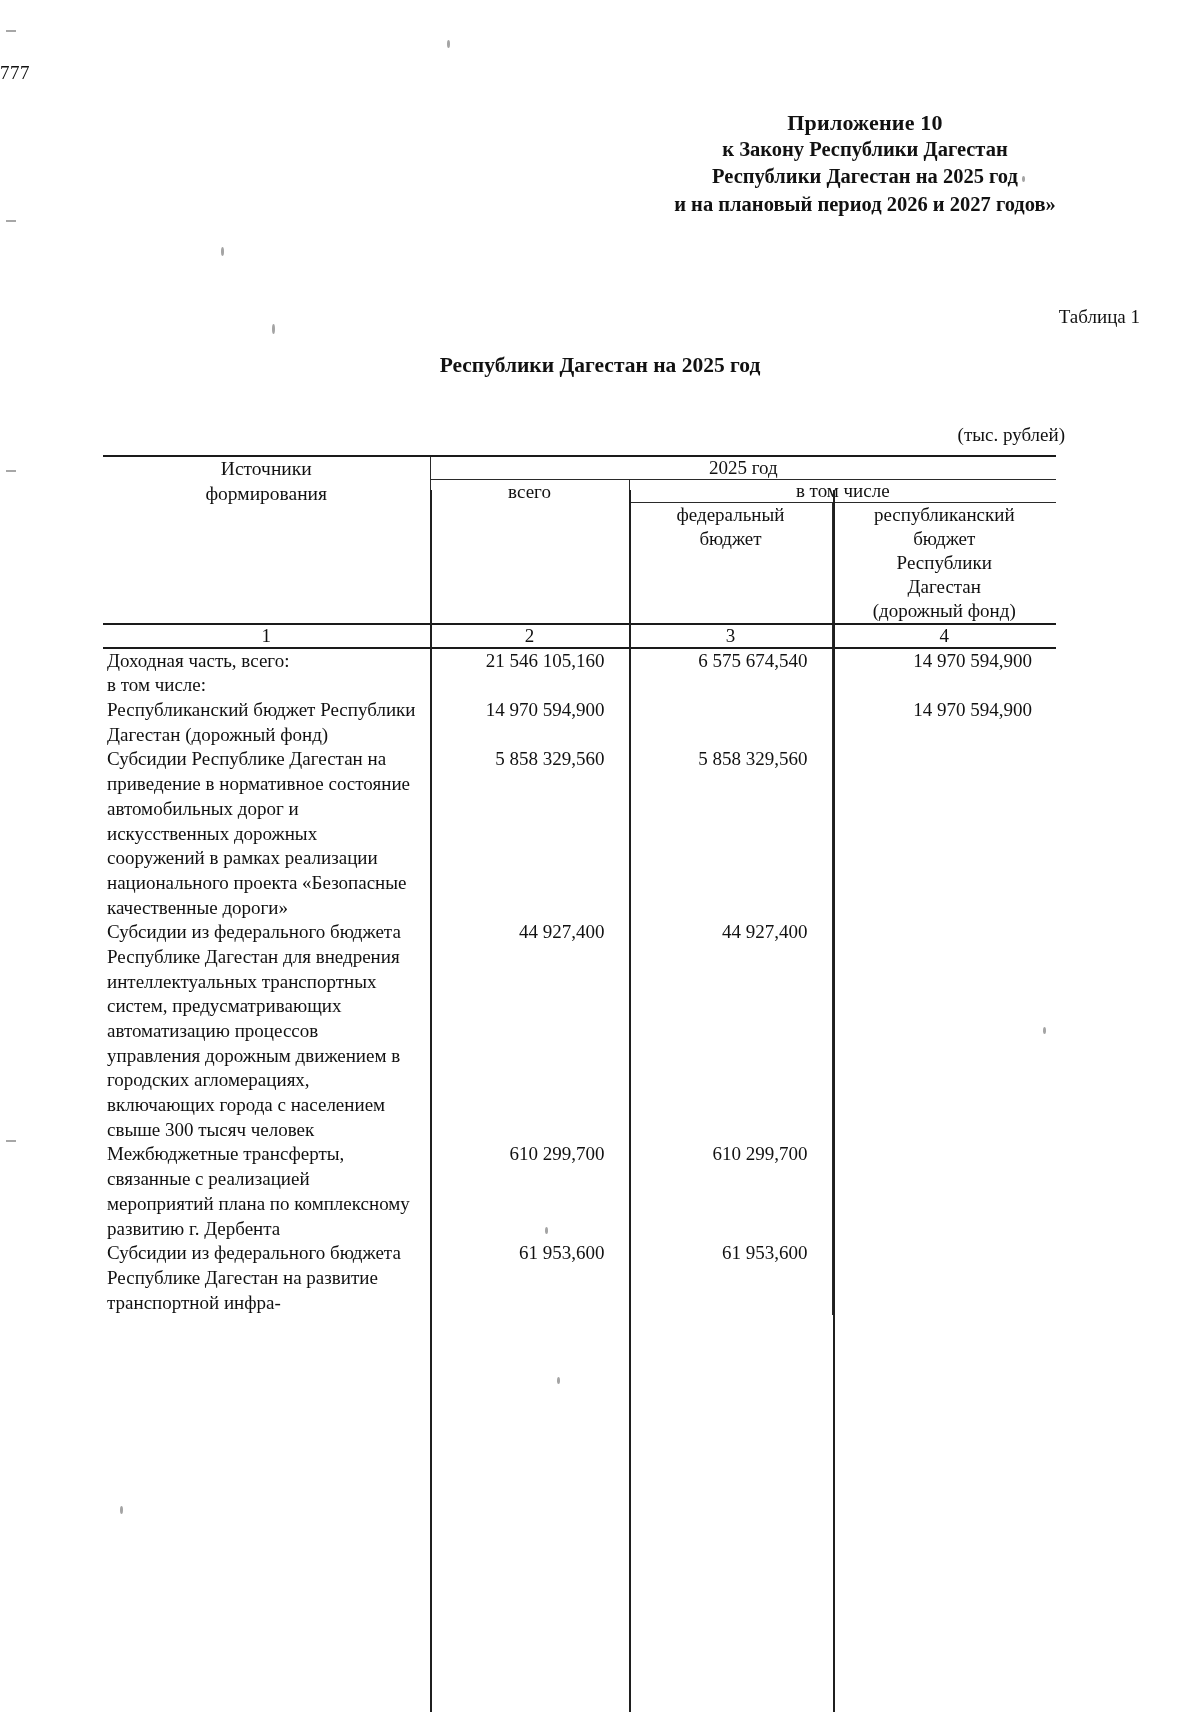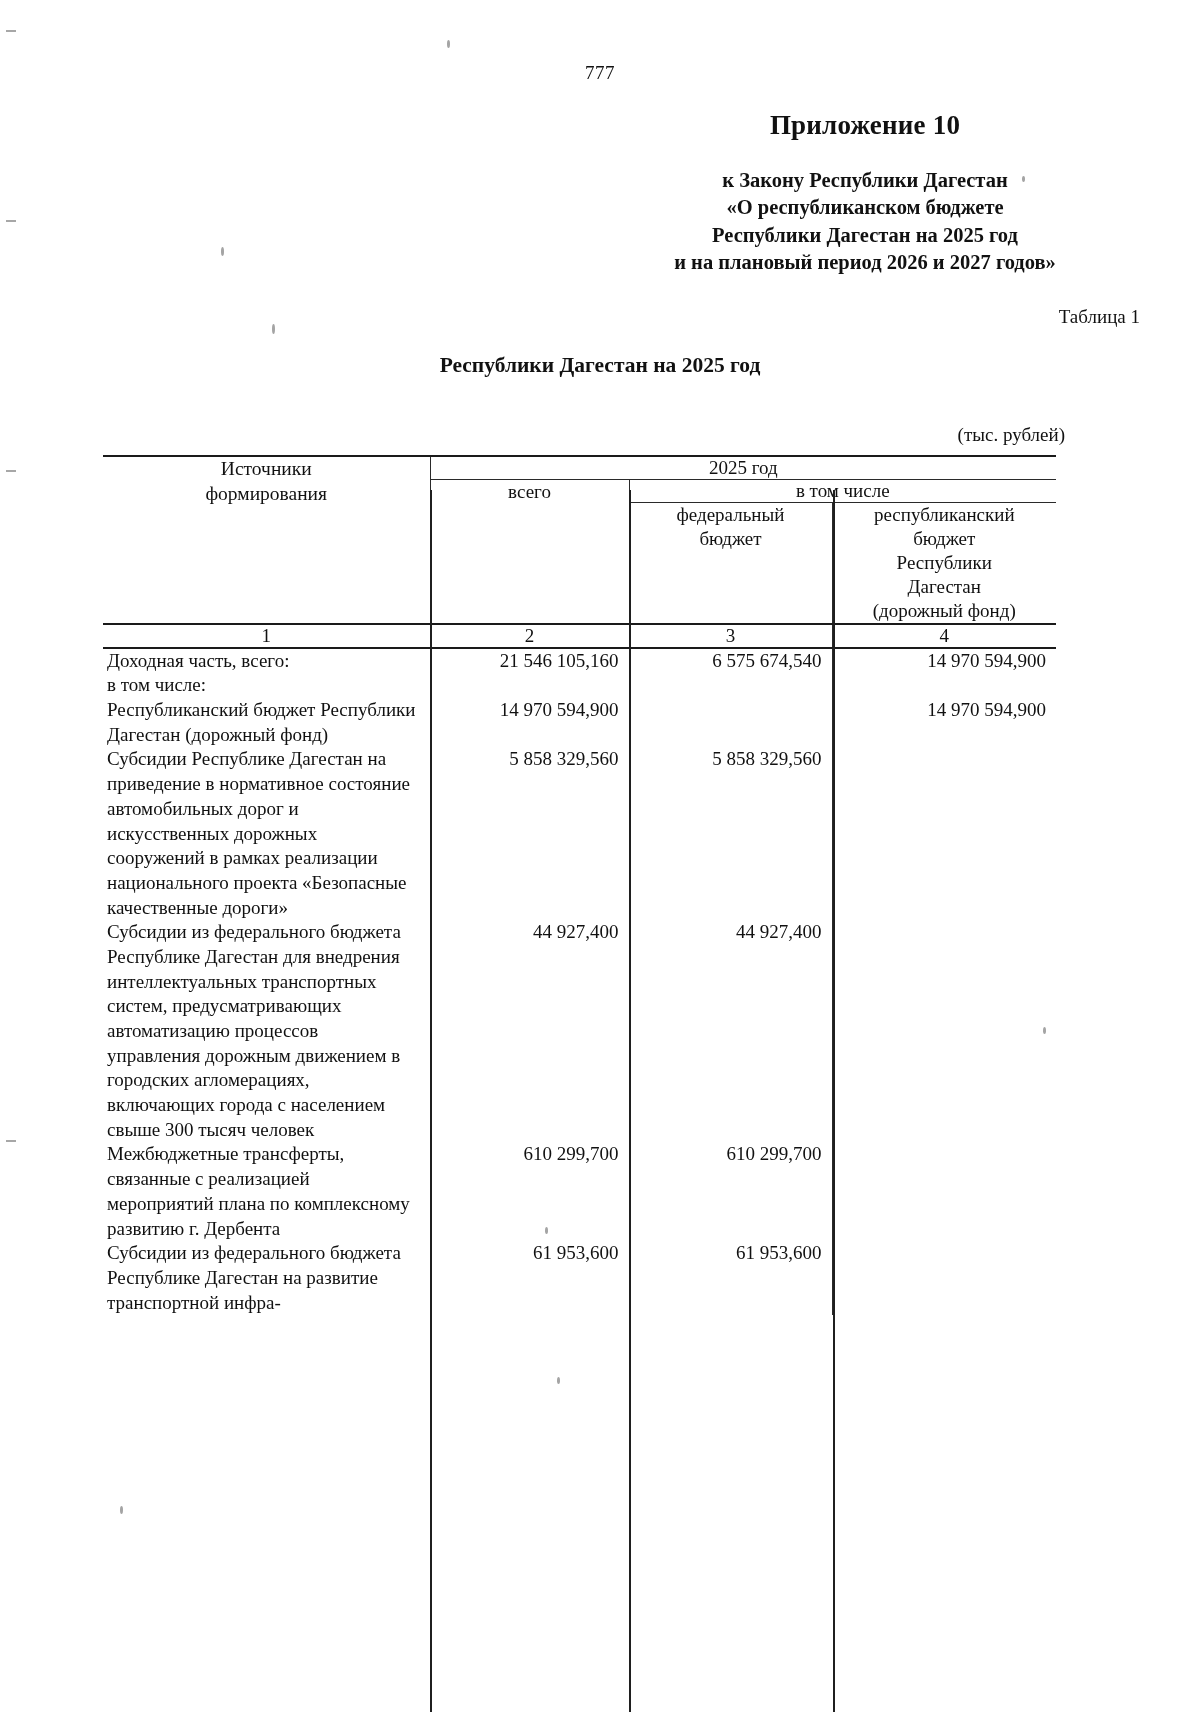--- a/index.html
+++ b/index.html
@@ -39,38 +39,36 @@
     background: #6d6d6d;
     opacity: .6;
   }
 
   
   .folio {
     position: absolute;
     top: 62px;
     left: 0;
     width: 1200px;
-    text-align: center;
     font-size: 19px;
     letter-spacing: .5px;
   }
 
   
   .appendix-block {
     position: absolute;
     top: 110px;
     left: 600px;
     width: 530px;
     text-align: center;
     font-weight: bold;
   }
   .appendix-title {
-    font-size: 27px;
+    font-size: 22px;
     letter-spacing: .2px;
-    margin-bottom: 26px;
   }
   .appendix-ref {
     font-size: 20.5px;
     line-height: 1.33;
   }
   .appendix-ref div { white-space: nowrap; }
 
   .table-label {
     position: absolute;
     top: 306px;
@@ -173,21 +171,21 @@
     line-height: 1.30;
     font-size: 19px;
   }
   .body-row td.c-label {
     padding-left: 4px;
     padding-right: 14px;
     text-align: left;
   }
   .body-row td.c-num {
     text-align: right;
-    padding-right: 10px;
+    padding-right: 24px;
     white-space: nowrap;
   }
   .bold { font-weight: bold; }
   .gap-sm td { padding-top: 10px; }
 
   
   .rule {
     position: absolute;
     width: 1.8px;
     background: #1f1f1f;
@@ -210,21 +208,20 @@
   <div class="speck" style="top:1027px;left:1043px;width:3px; height:7px;"></div>
   <div class="speck" style="top:1506px;left:120px; width:3px; height:8px;"></div>
   <div class="speck" style="top:176px; left:1022px;width:3px; height:6px;"></div>
 
   <div class="folio">777</div>
 
   <div class="appendix-block">
     <div class="appendix-title">Приложение 10</div>
     <div class="appendix-ref">
       <div>к Закону Республики Дагестан</div>
-      <div>«О республиканском бюджете</div>
       <div>Республики Дагестан на 2025 год</div>
       <div>и на плановый период 2026 и 2027 годов»</div>
     </div>
   </div>
 
   <div class="table-label">Таблица 1</div>
 
   <div class="doc-title">
     <div>Республики Дагестан на 2025 год</div>
   </div>

